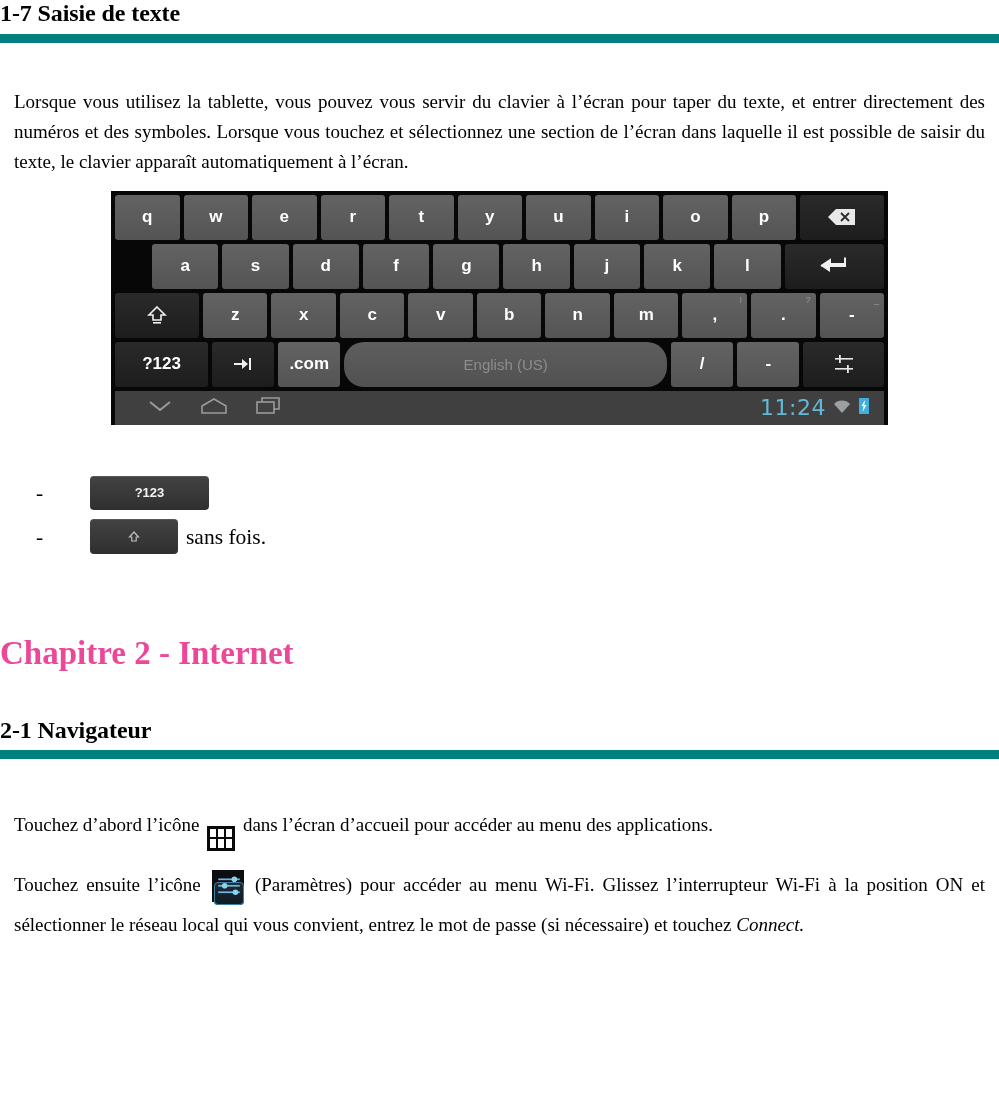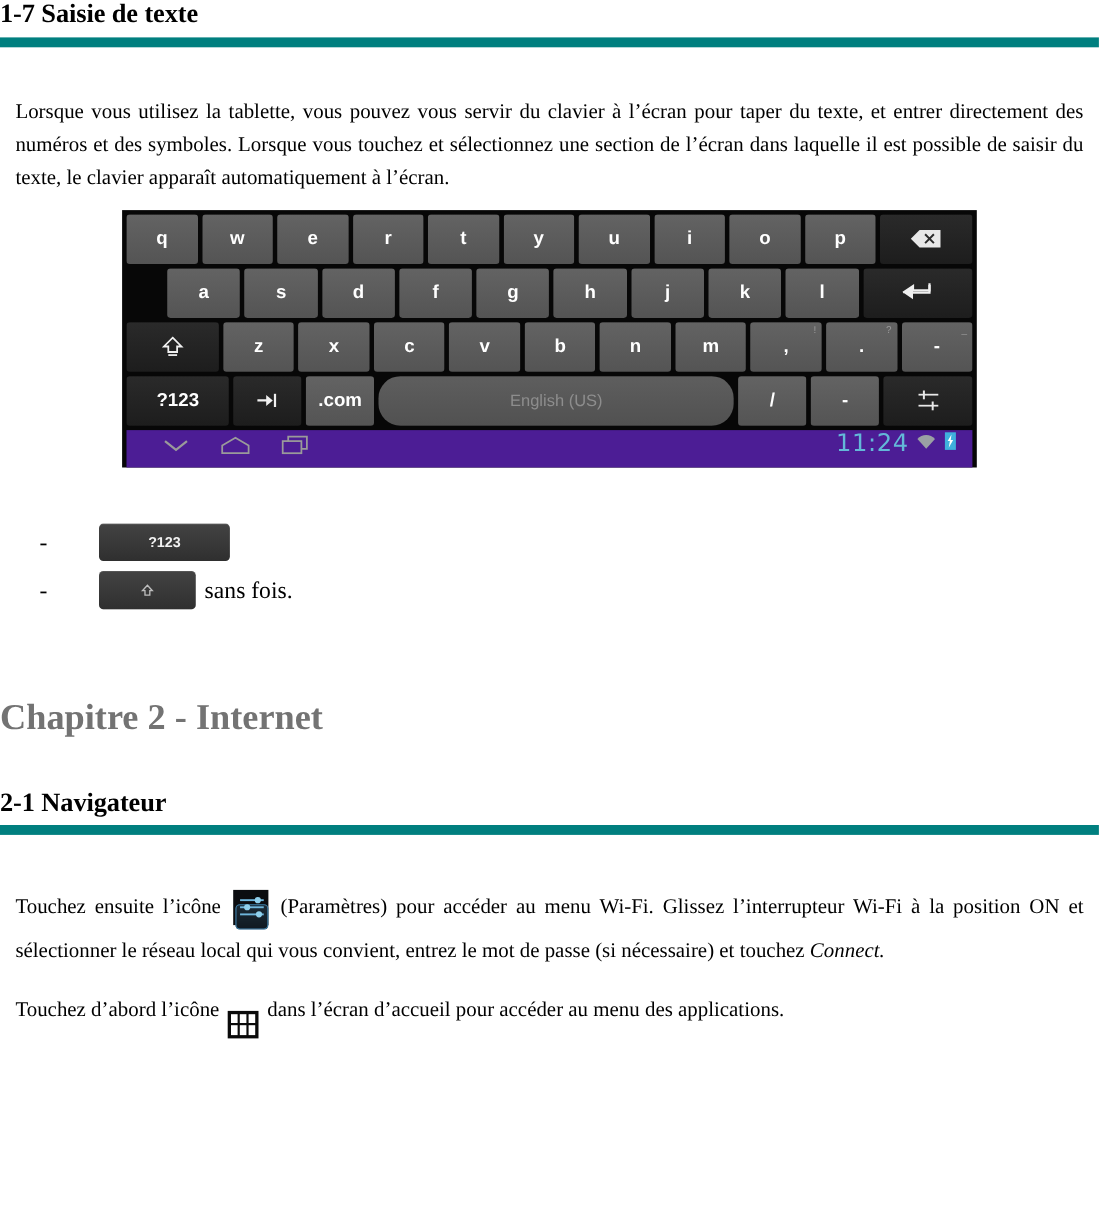--- a/index.html
+++ b/index.html
@@ -33,21 +33,21 @@
   }
   .teal-rule {
     height: 9px;
     background: #007F7F;
     width: 100%;
     margin: 4px 0 0 0;
   }
   h1.chapter-heading {
     font-size: 33px;
     font-weight: bold;
-    color: #737373;
+    color: #ec4899;
     margin: 0;
     padding: 0;
     line-height: 1.1;
   }
 
   
   p.body {
     font-size: 19px;
     line-height: 30px;
     text-align: justify;
@@ -116,22 +116,23 @@
     font-size: 9px;
     color: #9a9a9a;
     font-weight: normal;
   }
   .key.wide15 { flex: 1.5 1 0; }
   .key.wide13 { flex: 1.3 1 0; }
   .key.indent-half { flex: 0.5 1 0; background: transparent; background-image:none; }
   .kb-nav {
     height: 34px;
     display: flex;
+    align-items: center;
     padding: 0 10px;
-    background: #4c1d95;
+    background: #404040;
     position: relative;
   }
   .nav-icons { display: flex; gap: 26px; align-items: center; padding-left: 22px; }
   .clock {
     position: absolute;
     right: 14px;
     display: flex;
     align-items: center;
     gap: 6px;
     color: #63b8d8;
@@ -382,43 +383,43 @@
 
   <h2 class="sub-heading">2-1 Navigateur</h2>
   <div class="teal-rule"></div>
 
   <div class="sp-12"></div>
 
 
   <div class="sp-20"></div>
 
   <p class="body with-icon">
+    <span>Touchez d’abord l’icône</span>
+    <span class="inline-icon apps-icon">
+        <i></i>
+        <i></i>
+        <i></i>
+        <i></i>
+        <i></i>
+        <i></i>
+      </span>
+    <span>dans l’écran d’accueil pour accéder au menu des applications.</span>
+  </p>
+
+  <p class="body with-icon">
     <span>Touchez ensuite l’icône</span>
     <span class="inline-icon settings-icon">
       <span class="settings-inner">
         <svg width="100%" height="100%" viewBox="0 0 26 26">
           <rect x="3" y="6" width="20" height="1.6" fill="#6fb6dc"></rect>
           <rect x="3" y="12" width="20" height="1.6" fill="#6fb6dc"></rect>
           <rect x="3" y="18" width="20" height="1.6" fill="#6fb6dc"></rect>
           <circle cx="18" cy="6.8" r="2.6" fill="#8fd0ec"></circle>
           <circle cx="9" cy="12.8" r="2.6" fill="#8fd0ec"></circle>
           <circle cx="19" cy="18.8" r="2.6" fill="#8fd0ec"></circle>
         </svg>
       </span>
     </span>
     <span>(Paramètres) pour accéder au menu Wi-Fi. Glissez l’interrupteur Wi-Fi à la position ON et sélectionner le réseau local qui vous convient, entrez le mot de passe (si nécessaire) et touchez</span>
     <span class="italic">Connect.</span>
   </p>
 
-  <p class="body with-icon">
-    <span>Touchez d’abord l’icône</span>
-    <span class="inline-icon apps-icon">
-        <i></i>
-        <i></i>
-        <i></i>
-        <i></i>
-        <i></i>
-        <i></i>
-      </span>
-    <span>dans l’écran d’accueil pour accéder au menu des applications.</span>
-  </p>
-
 </div>
 
 </body></html>

